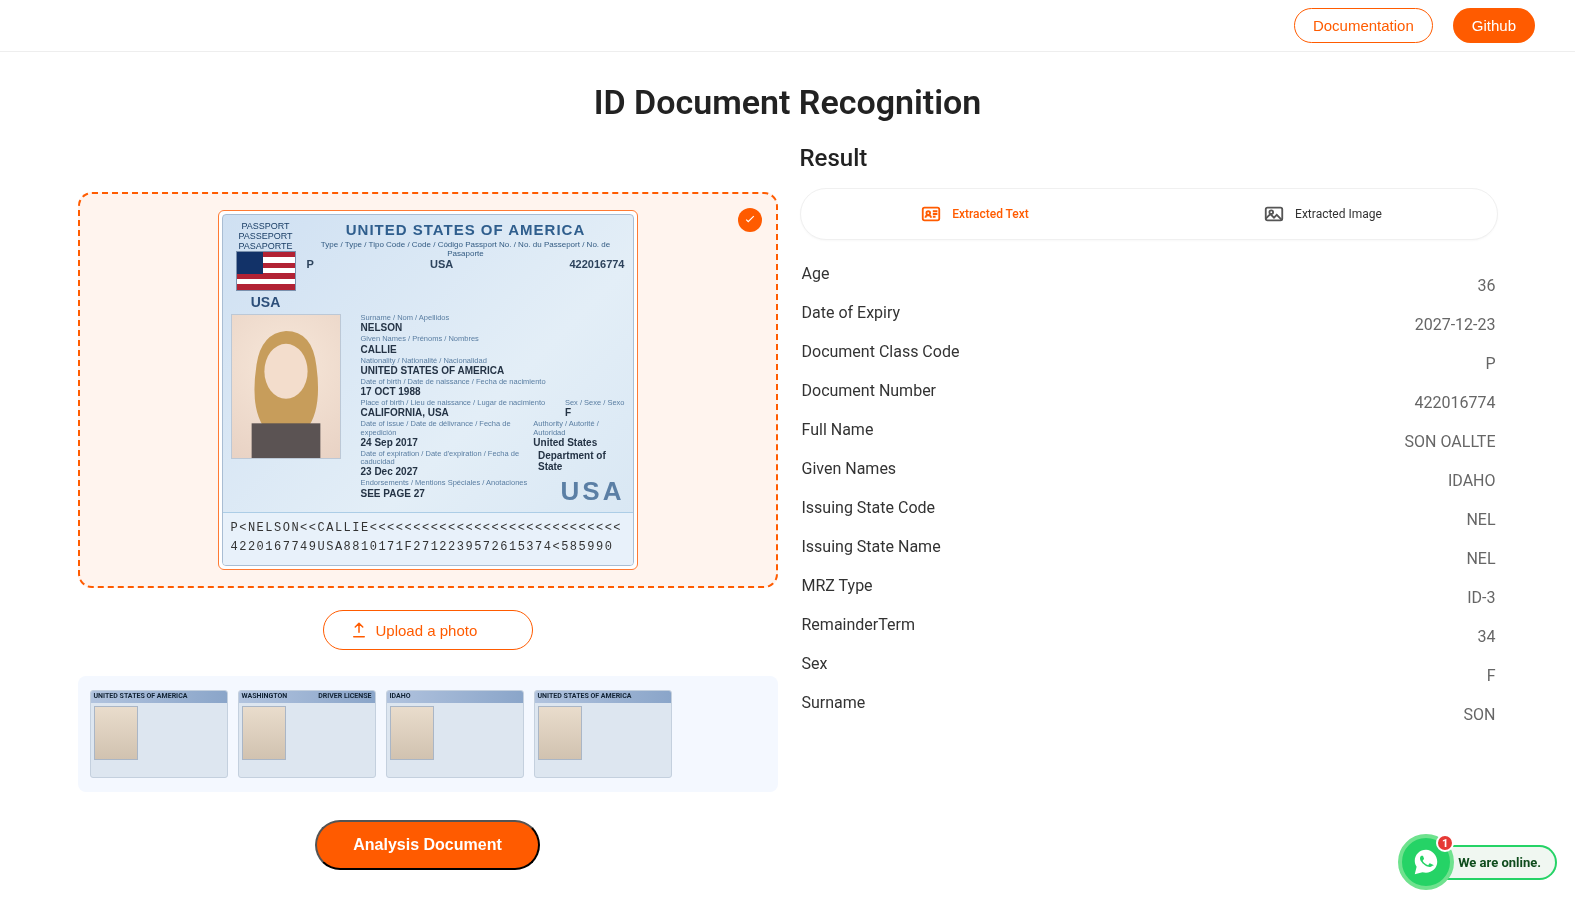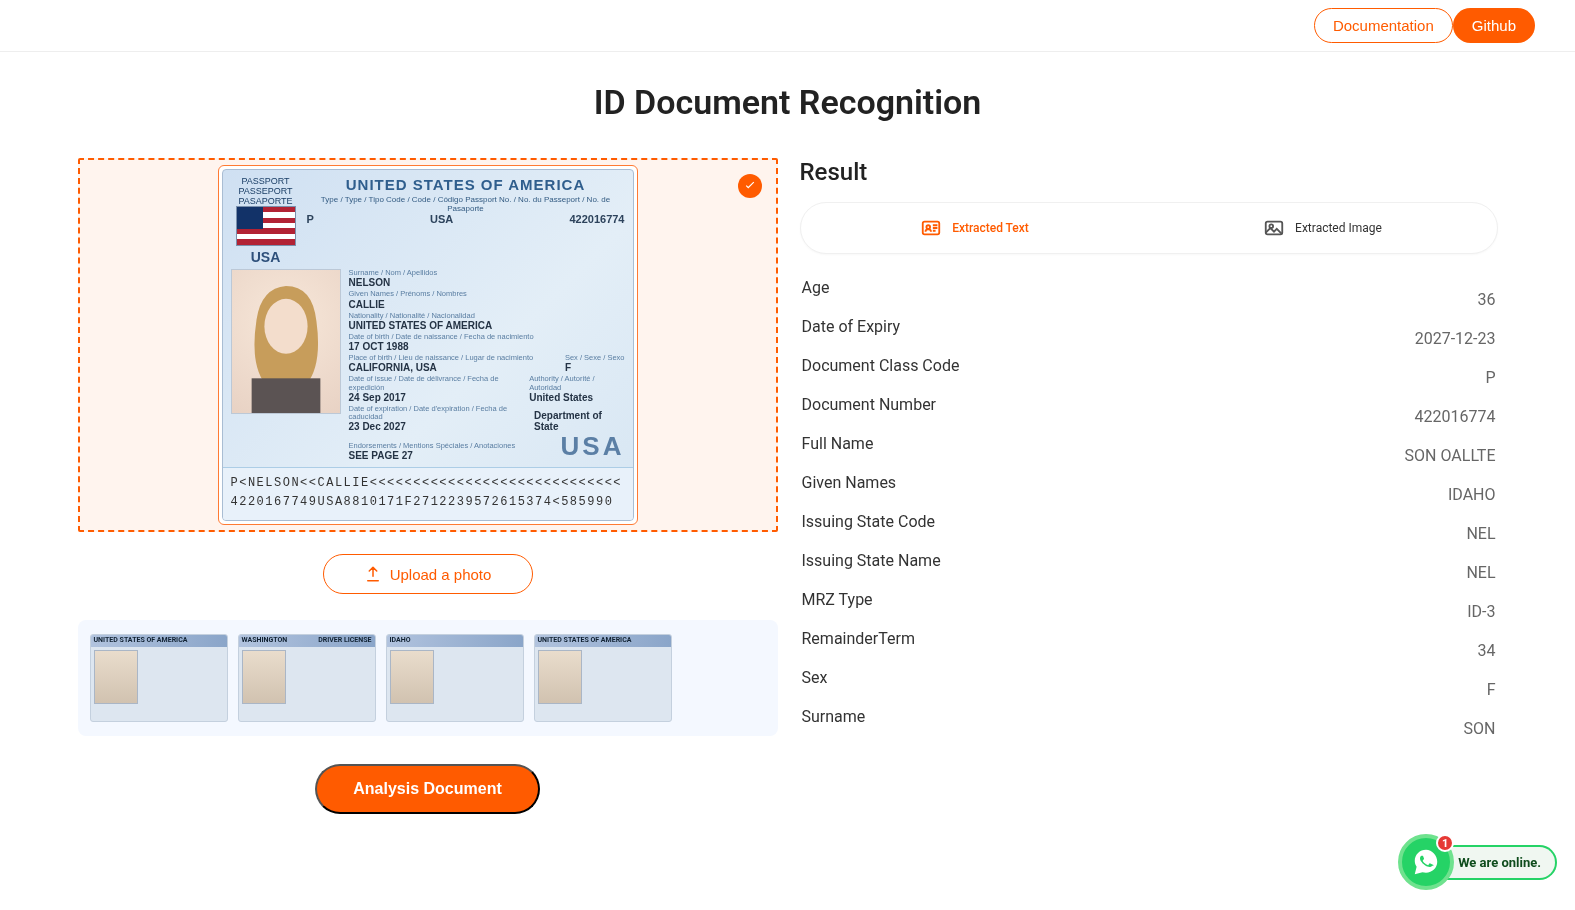--- a/index.html
+++ b/index.html
@@ -3,61 +3,61 @@
   <meta charset="utf-8">
   <style>
     * { margin: 0; padding: 0; box-sizing: border-box; }
     body { font-family: -apple-system, BlinkMacSystemFont, "Segoe UI", Roboto, Arial, sans-serif; background: #fff; color: #333; }
 
     header { display: flex; align-items: center; justify-content: space-between; padding: 8px 40px; border-bottom: 1px solid #eee; }
     .logo-area { flex: 1; display: flex; justify-content: center; }
     .logo { font-size: 28px; font-weight: 800; letter-spacing: 0.5px; }
     .logo .a { background: linear-gradient(90deg,#ff5b00,#ff7a33); -webkit-background-clip: text; background-clip: text; color: transparent; -webkit-text-stroke: 1px #ff5b00; }
     .logo .b { background: linear-gradient(90deg,#4fa3ff,#b2d3f5); -webkit-background-clip: text; background-clip: text; color: transparent; }
-    .hdr-actions { display: flex; gap: 0; }
+    .hdr-actions { display: flex; gap: 20px; }
     .btn { display: inline-flex; align-items: center; justify-content: center; border-radius: 20px; padding: 8px 18px; font-size: 15px; cursor: pointer; border: 1px solid transparent; }
     .btn-outline-orange { border-color: #ff5b00; color: #ff5b00; background: #fff; }
     .btn-orange { background: #ff5b00; color: #fff; }
     .btn-orange-wide { background: #ff5b00; color: #fff; border-radius: 28px; padding: 14px 36px; font-weight: 700; font-size: 16px; }
 
     main { padding: 30px 20px 40px; }
-    h1.page-title { text-align: center; font-size: 34px; font-weight: 600; margin-bottom: 36px; color: #222; }
+    h1.page-title { text-align: center; font-size: 34px; font-weight: 600; margin-bottom: 22px; color: #222; }
 
     .layout { display: flex; gap: 22px; align-items: flex-start; max-width: 1420px; margin: 0 auto; }
 
     .left-col { flex: 0 0 700px; }
     .right-col { flex: 1; }
 
-    .upload-zone { border: 2px dashed #ff5b00; border-radius: 2px; background: #fff4ee; padding: 5px; position: relative; }
+    .upload-zone { border: 2px dashed #ff5b00; border-radius: 14px; background: #fff4ee; padding: 16px; position: relative; margin-top: 48px; }
     .check-badge { position: absolute; top: 14px; right: 14px; width: 24px; height: 24px; border-radius: 50%; background: #ff5b00; display: flex; align-items: center; justify-content: center; }
     .check-badge svg { width: 14px; height: 14px; fill: #fff; }
 
     .passport-card { width: 420px; margin: 0 auto; border: 1px solid #ff7a33; padding: 3px; border-radius: 6px; background: #fff; }
     .passport { border: 1px solid #a9bdd3; border-radius: 4px; background: linear-gradient(135deg,#cfe0f2 0%, #e3eef7 60%, #d7e6f3 100%); overflow: hidden; font-family: Arial, sans-serif; }
     .pp-top { display: flex; gap: 6px; padding: 6px 8px 4px; }
     .pp-flag { width: 70px; display: flex; flex-direction: column; align-items: center; font-size: 9px; color: #1a3e66; }
     .pp-flag .flag { width: 60px; height: 40px; background: linear-gradient(#b22234 0 14%,#fff 14% 28%,#b22234 28% 42%,#fff 42% 56%,#b22234 56% 70%,#fff 70% 84%,#b22234 84% 100%); position: relative; margin-bottom: 3px; border:1px solid #7a90ad;}
     .pp-flag .flag::before { content: ""; position: absolute; top:0; left:0; width: 26px; height: 22px; background:#123268; }
     .pp-title { flex: 1; text-align: center; }
     .pp-title .country { font-weight: 800; color: #2f5e8d; font-size: 15px; letter-spacing: 1px; }
     .pp-title .row-small { font-size: 8px; color: #335b82; display:flex; justify-content:space-between; margin-top:2px;}
     .pp-title .row-vals { font-size: 11px; font-weight: 700; color: #2d435c; display:flex; justify-content:space-between; }
-    .pp-body { display: flex; gap: 8px; padding: 0 8px 4px; }
+    .pp-body { display: flex; gap: 20px; padding: 0 8px 4px; }
     .pp-photo { width: 110px; height: 145px; background: radial-gradient(circle at 50% 35%, #f7e7d9, #e8d2c4); border: 1px solid #bcc8d6; display:flex; align-items:flex-end; justify-content:center; overflow:hidden;}
     .pp-photo svg { width: 100%; height: 100%; }
     .pp-data { flex: 1; font-size: 9px; color: #3e4a5a; line-height: 1.1; }
     .pp-data .lbl { font-size: 7.5px; color: #5a7ea2; }
     .pp-data .val { font-weight: 700; font-size: 10px; color: #243345; }
     .pp-data .r { margin-bottom: 2px; }
-    .pp-data .row2 { display:flex; justify-content:space-between;align-items:flex-end; }
+    .pp-data .row2 { display:flex; justify-content:space-between; }
     .pp-usa-seal { font-size: 26px; font-weight: 800; color: #5b7fa5; text-align:right; letter-spacing: 3px; margin-top:-2px;}
     .pp-mrz { background: #e8f1fa; font-family: "Courier New", monospace; font-size: 12px; letter-spacing: 1.5px; color: #333; padding: 6px 8px 8px; border-top: 1px solid #accde6; line-height:1.6; }
 
     .action-row { display: flex; gap: 18px; justify-content: center; margin-top: 22px; }
-    .pill-btn { border: 1px solid #ff5b00; color: #ff5b00; background: #fff; border-radius: 26px; padding: 10px 26px; font-size: 15px; display: inline-flex; align-items: center; gap: 8px; cursor: pointer; min-width: 210px; justify-content:center;}
+    .pill-btn { border: 1px solid #ff5b00; color: #ff5b00; background: #fff; border-radius: 26px; padding: 10px 26px; font-size: 15px; display: inline-flex; align-items: center; gap: 8px; cursor: pointer; min-width: 210px; }
     .pill-btn svg { width: 18px; height: 18px; fill: none; stroke: #ff5b00; stroke-width: 2; }
 
     .thumbs { display: flex; gap: 10px; background: #f4f8ff; border-radius: 8px; padding: 14px 12px; margin-top: 26px; }
     .thumb { width: 138px; height: 88px; background: #dde6f0; border: 1px solid #c4d0de; border-radius: 3px; display:flex; flex-direction:column; overflow:hidden; font-size:7px; color:#334; position:relative;}
     .thumb .bar { height: 12px; background: linear-gradient(90deg,#b1c3de,#8aa5c9); color:#123; font-size:7px; font-weight:700; padding:1px 3px; display:flex; justify-content:space-between;}
     .thumb .tbody { display:flex; gap:3px; padding:3px; flex:1;}
     .thumb .face { width: 44px; height: 54px; background: linear-gradient(#e9dccc,#d1c2b0); border:1px solid #aab6c6; }
     .thumb .tx { flex:1; font-size:5px; line-height:1.4; }
 
     .analyze-row { text-align: center; margin-top: 28px; }

